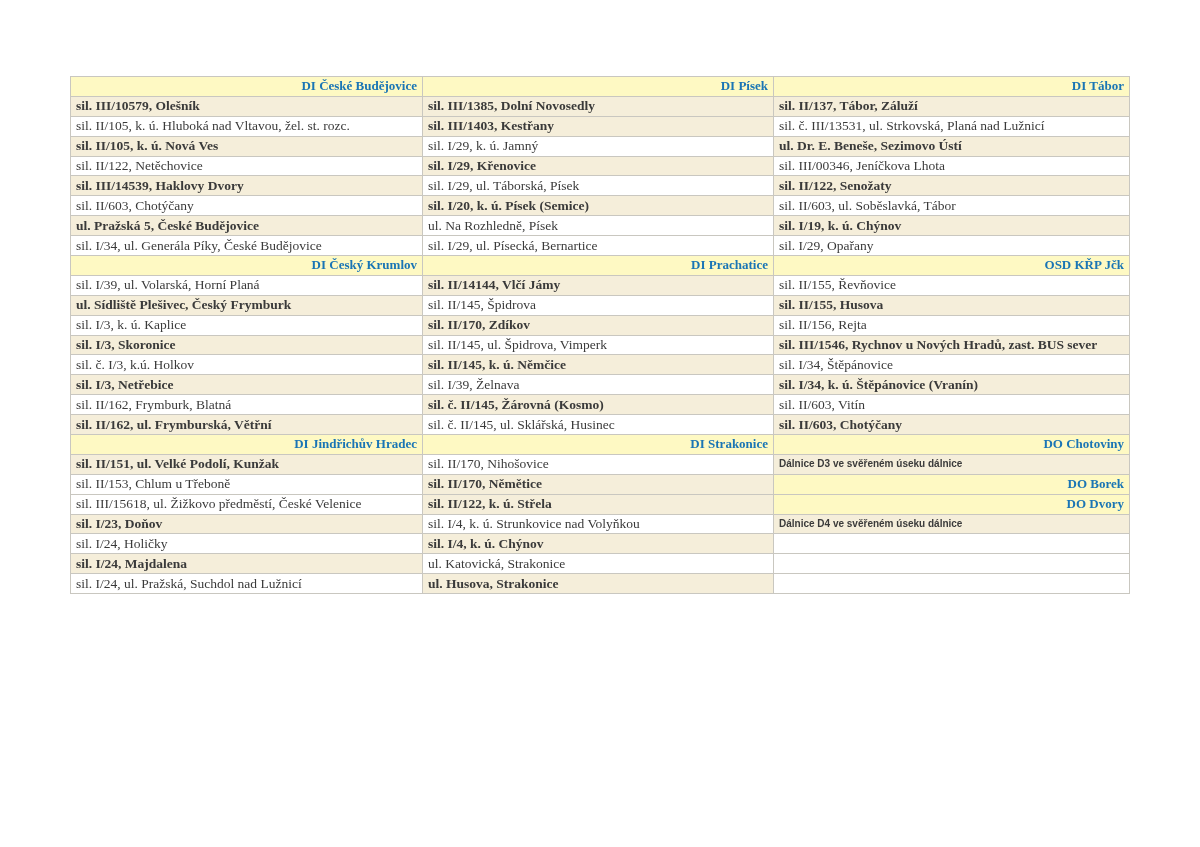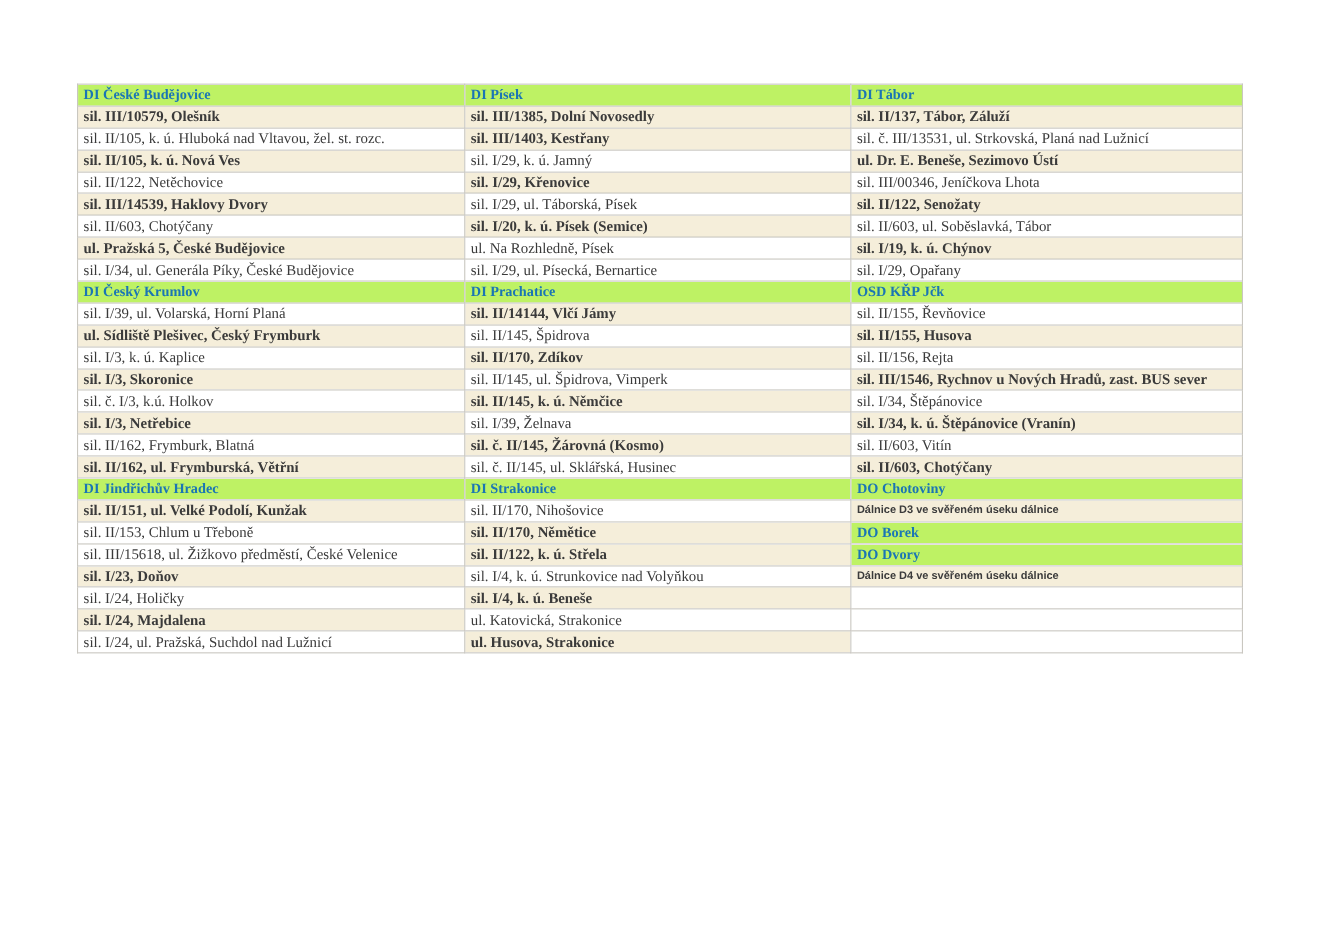--- a/index.html
+++ b/index.html
@@ -30,25 +30,25 @@
     height:18.9px;
     padding:0 5px;
     font-size:13.5px;
     line-height:18px;
     color:var(--text);
     vertical-align:middle;
     white-space:nowrap;
     overflow:hidden;
   }
   td.header-cell{
-    text-align:left;
+    text-align:right;
     font-weight:bold;
     font-size:13px;
     color:var(--accent-blue);
-    background:#bef264;
+    background:#fef9c3;
   }
   td.shaded{background:var(--stripe);font-weight:bold;}
   td.highway-cell{
     font-family:"Liberation Sans", sans-serif;
     font-size:10px;
     color:var(--highway-text);
   }
   td.empty-cell{background:#ffffff;}
 </style>
 </head>
@@ -172,21 +172,21 @@
           <td class="shaded">sil. II/122, k. ú. Střela</td>
           <td class="header-cell">DO Dvory</td>
         </tr>
         <tr>
           <td class="shaded">sil. I/23, Doňov</td>
           <td class="">sil. I/4, k. ú. Strunkovice nad Volyňkou</td>
           <td class="highway-cell shaded">Dálnice D4 ve svěřeném úseku dálnice</td>
         </tr>
         <tr>
           <td class="">sil. I/24, Holičky</td>
-          <td class="shaded">sil. I/4, k. ú. Beneše</td>
+          <td class="shaded">sil. I/4, k. ú. Chýnov</td>
           <td class="empty-cell"></td>
         </tr>
         <tr>
           <td class="shaded">sil. I/24, Majdalena</td>
           <td class="">ul. Katovická, Strakonice</td>
           <td class="empty-cell"></td>
         </tr>
         <tr>
           <td class="">sil. I/24, ul. Pražská, Suchdol nad Lužnicí</td>
           <td class="shaded">ul. Husova, Strakonice</td>

